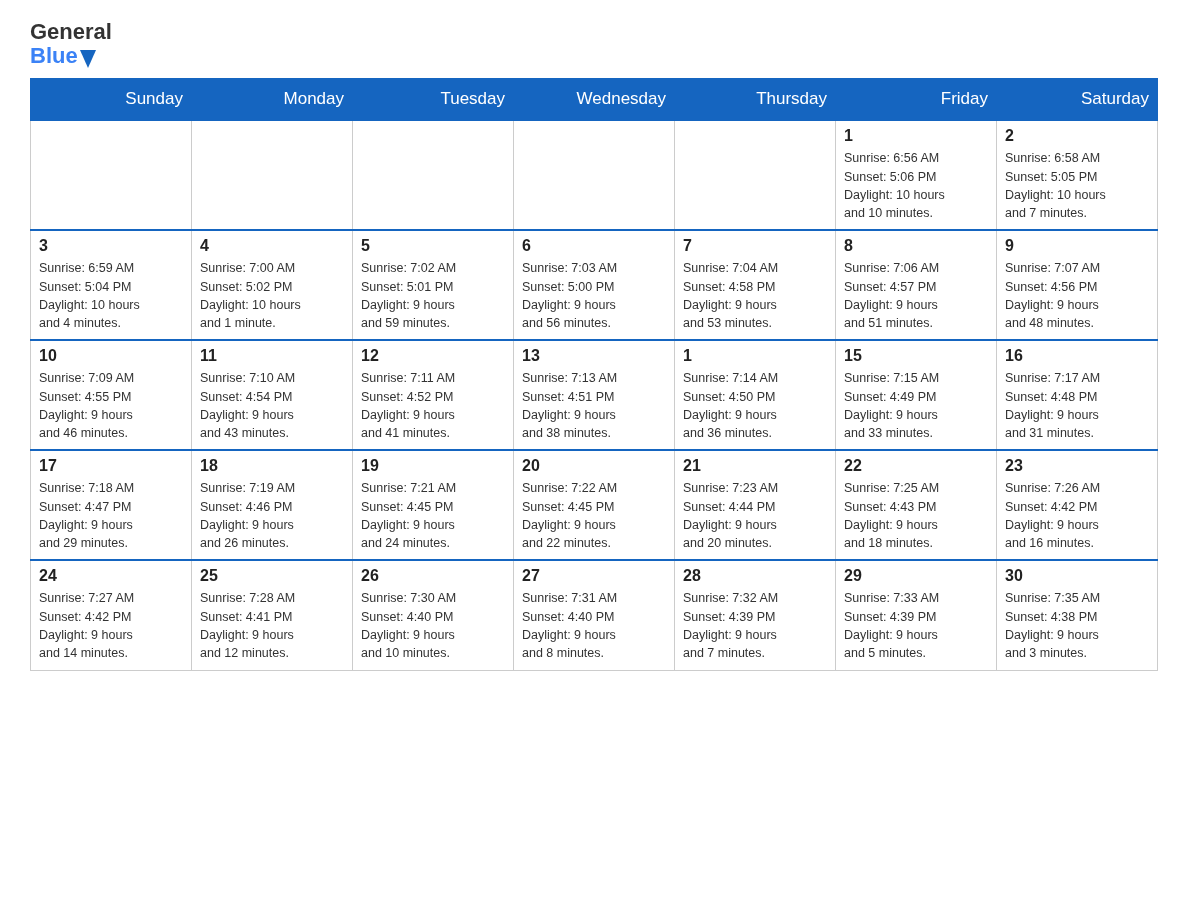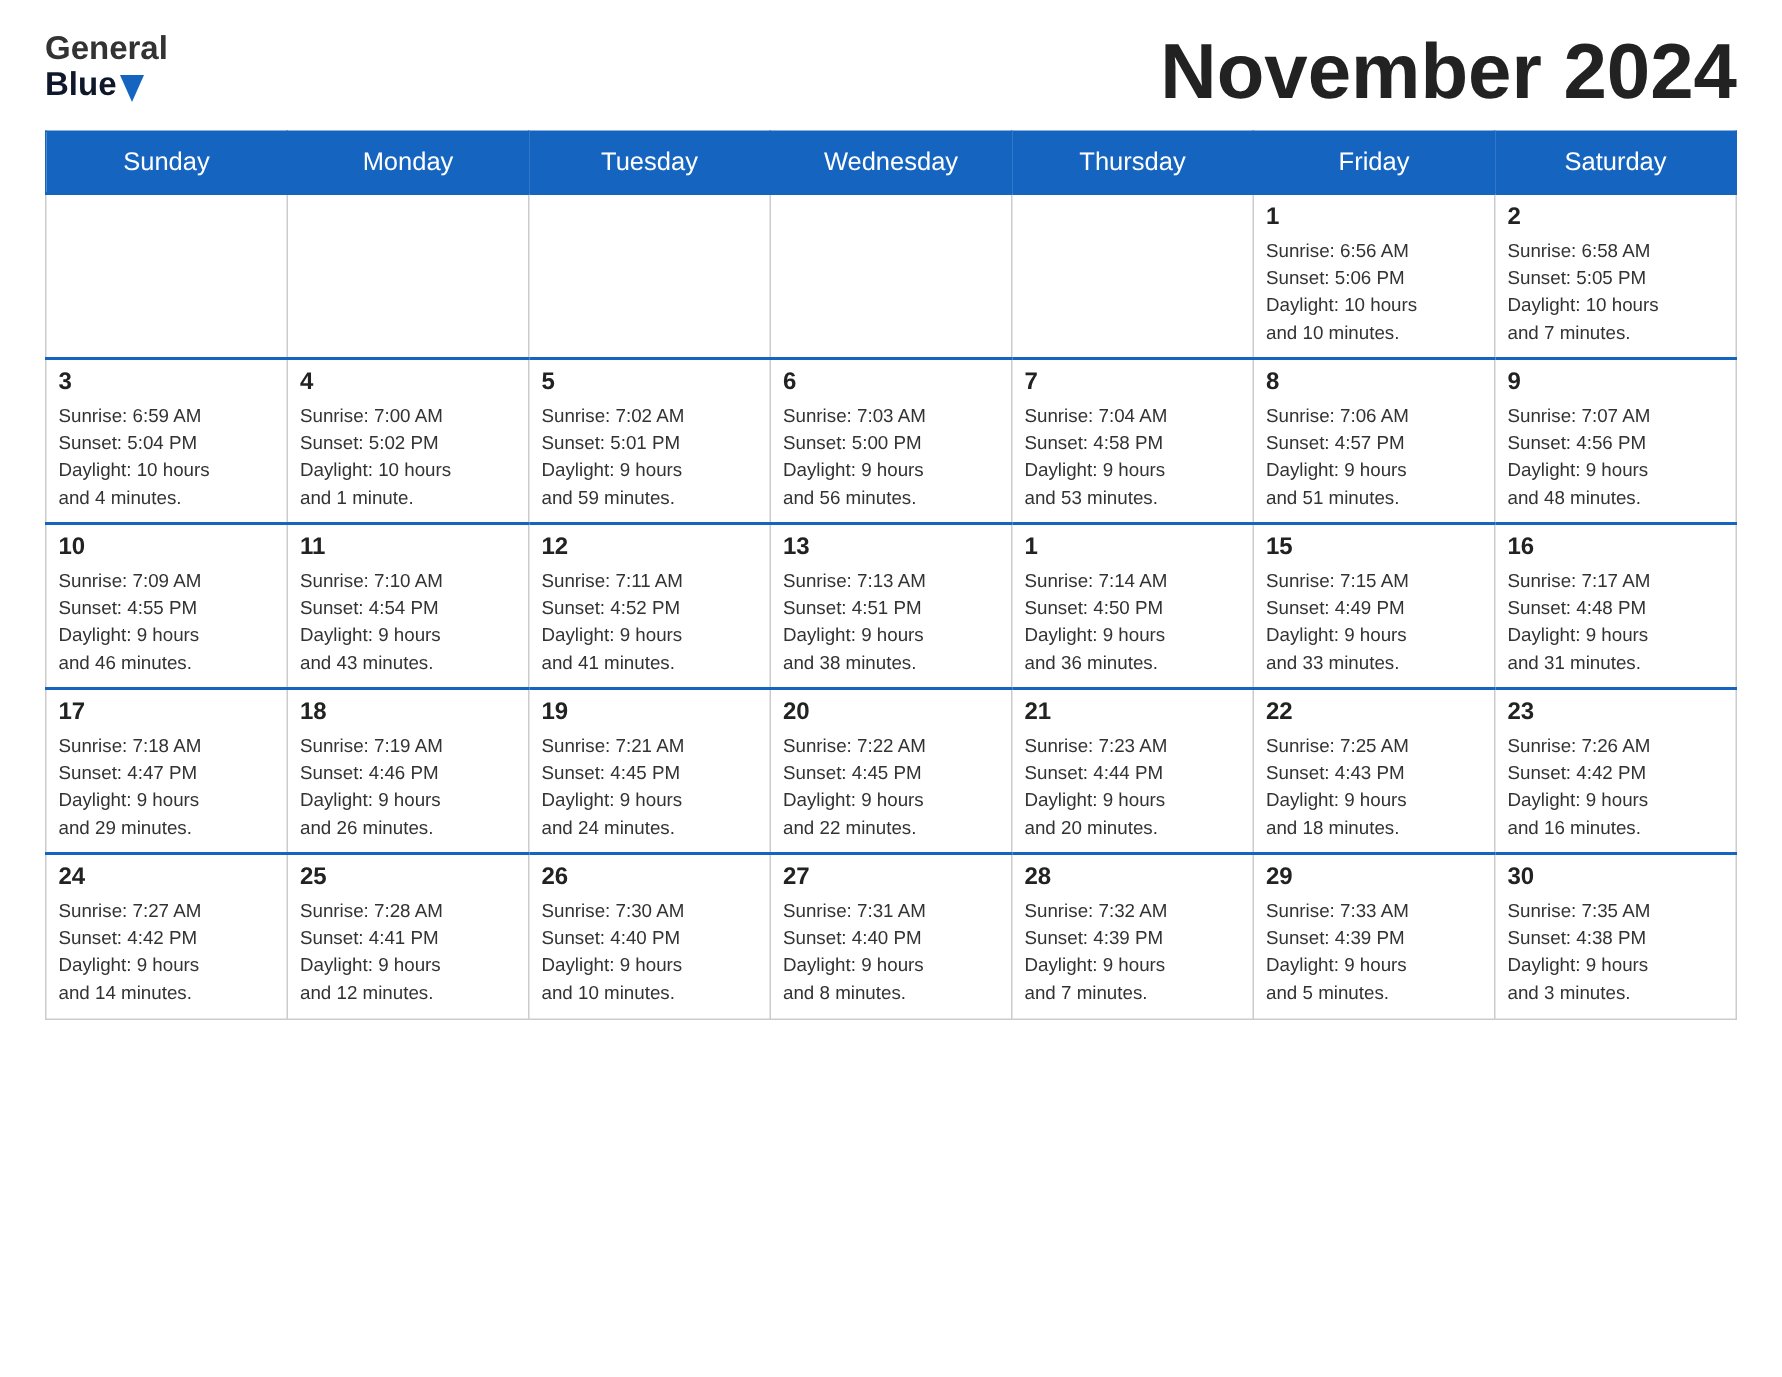--- a/index.html
+++ b/index.html
@@ -34,21 +34,21 @@
       width: 100%;
       border-collapse: collapse;
       margin-top: 10px;
     }
     .calendar th {
       background-color: #1565c0;
       color: #fff;
       font-size: 17px;
       font-weight: normal;
       padding: 10px 8px;
-      text-align: center;
+      text-align: right;
       border: 1px solid #1565c0;
     }
     .calendar td {
       vertical-align: top;
       padding: 6px 8px;
       border: 1px solid #ccc;
       border-top: 2px solid #1565c0;
       width: 14.28%;
       min-height: 110px;
       height: 110px;
@@ -88,31 +88,30 @@
     }
   </style>
 </head>
 <body>
 
 <div class="header">
   <div class="logo-wrapper">
     <div class="logo-text-wrap">
       <span style="font-size:22px;font-weight:bold;color:#333;">General</span>
       <div style="display:flex;align-items:center;gap:2px;">
-        <span style="font-size:22px;font-weight:bold;color:#0f172a;text-align:right;">Blue</span>
+        <span style="font-size:22px;font-weight:bold;color:#3b82f6;text-align:right;">Blue</span>
         <div class="logo-triangle-wrap">
           <svg width="16" height="18" viewBox="0 0 16 18">
             <polygon points="0,0 16,0 8,18" fill="#1565c0"></polygon>
           </svg>
         </div>
       </div>
     </div>
   </div>
   <div class="title-section">
-    <div class="month-title">November 2024</div>
   </div>
 </div>
 
 <table class="calendar">
   <thead>
     <tr>
     <th>Sunday</th>
         <th>Monday</th>
         <th>Tuesday</th>
         <th>Wednesday</th>

